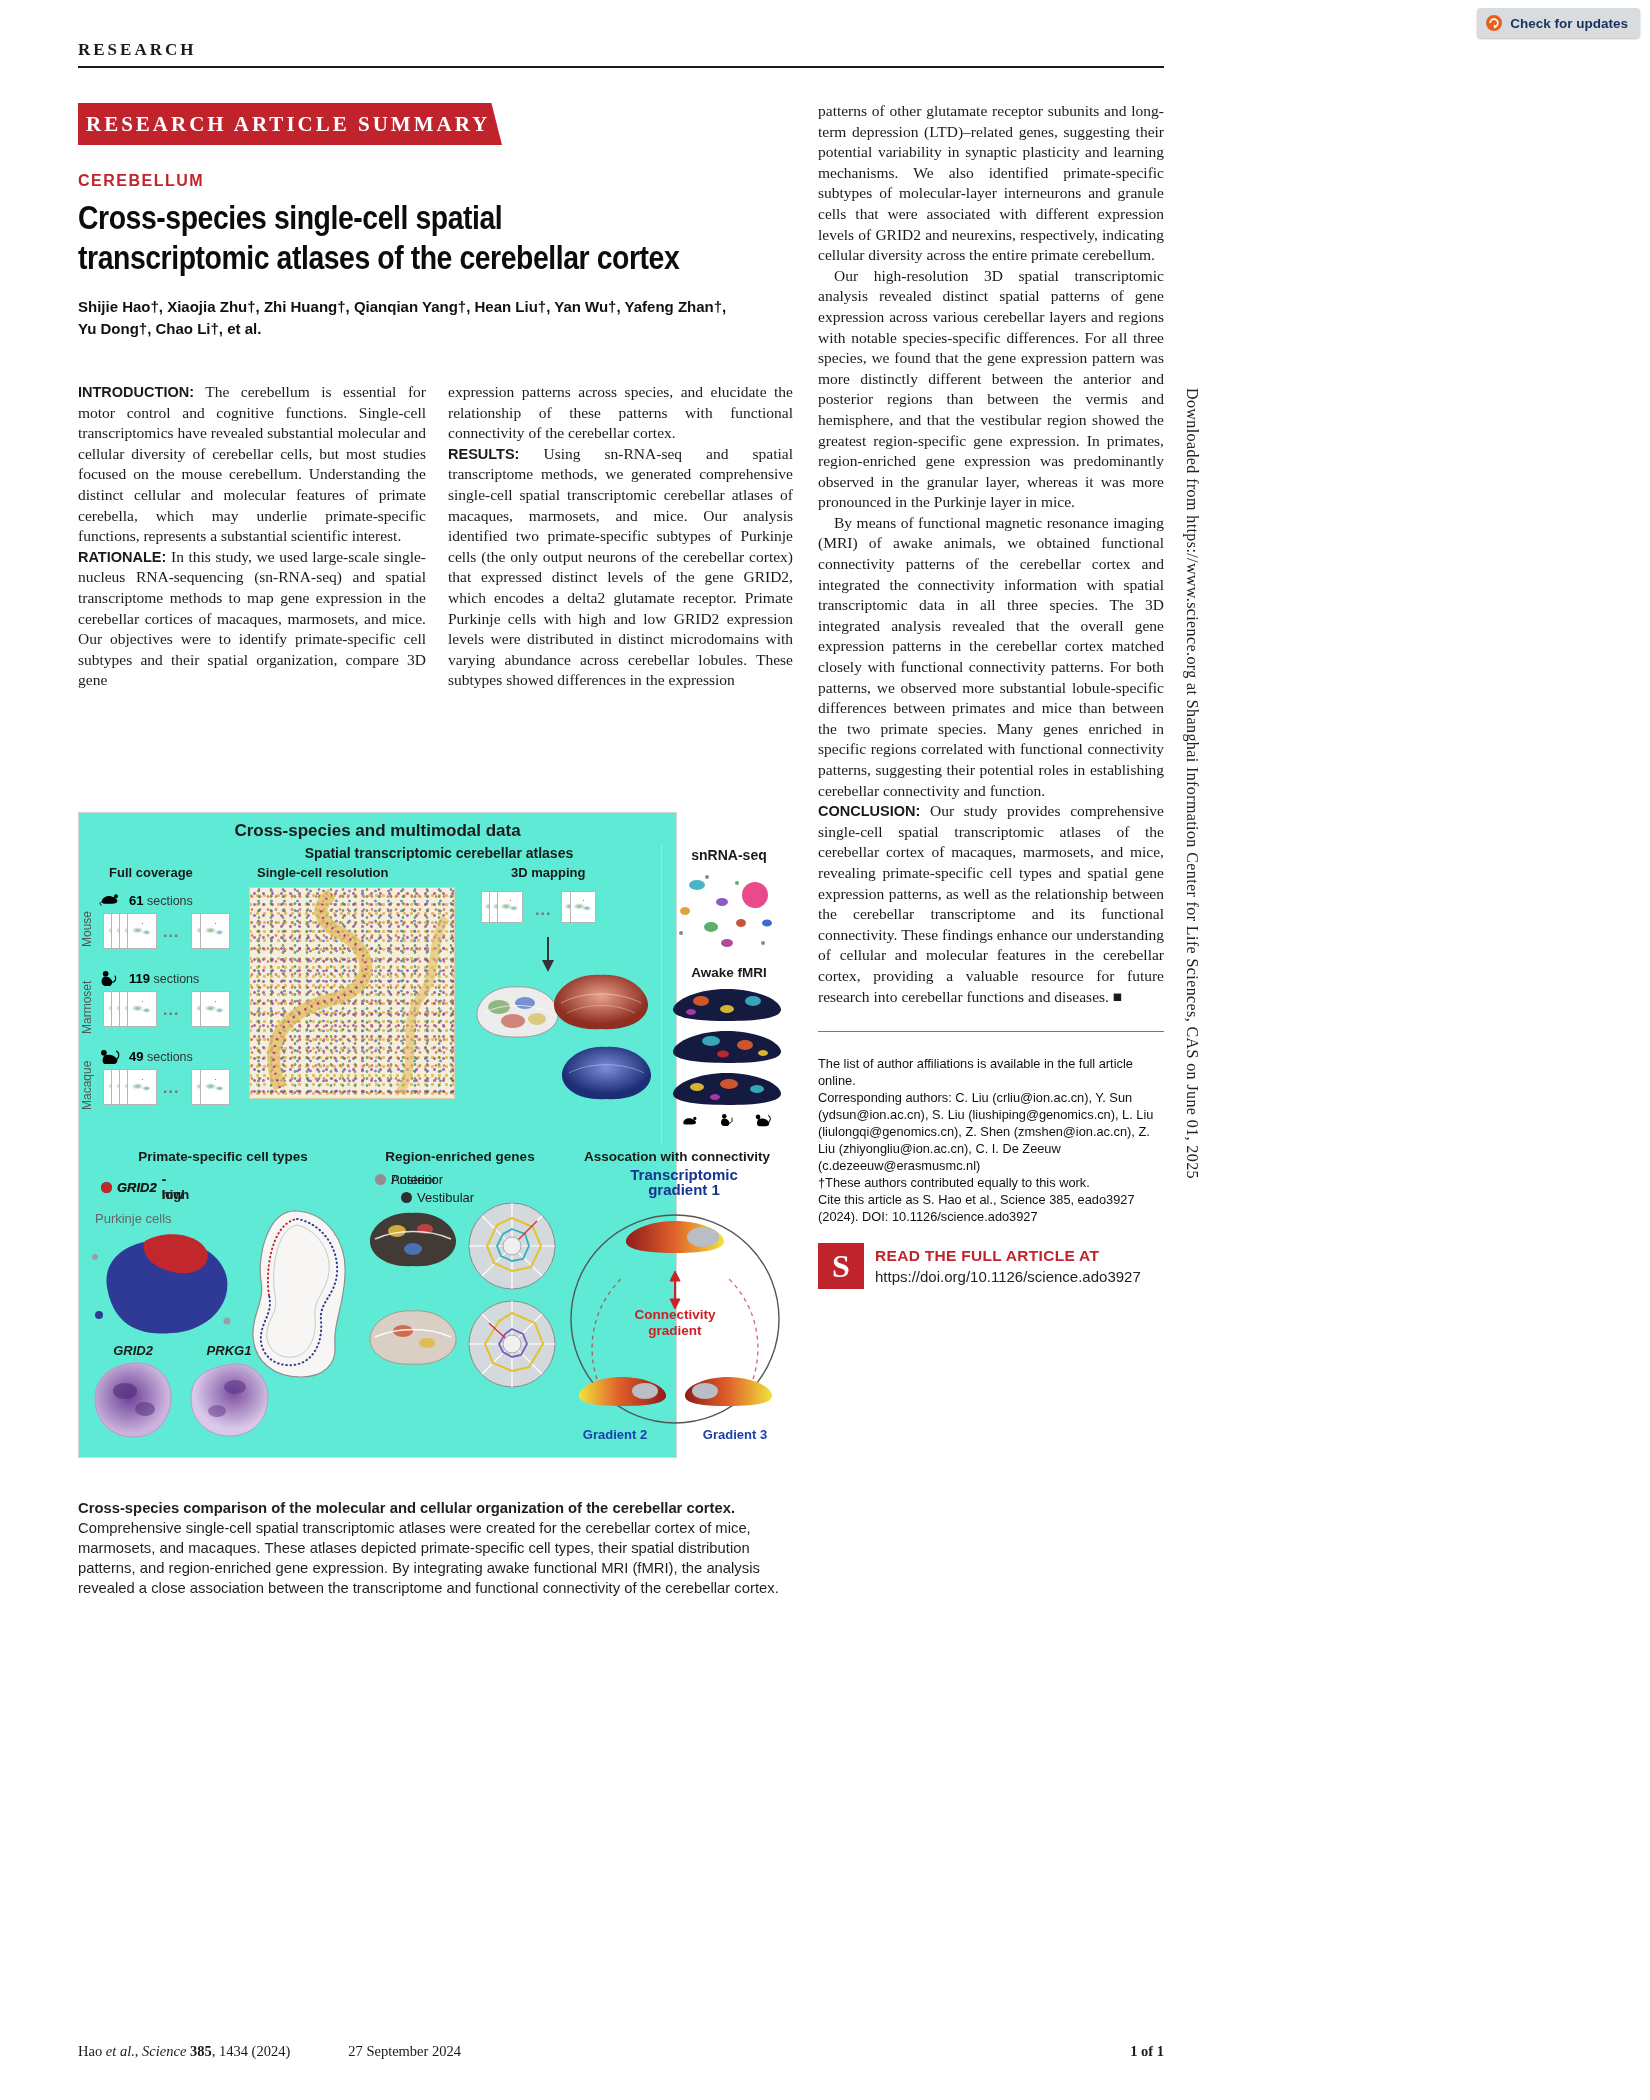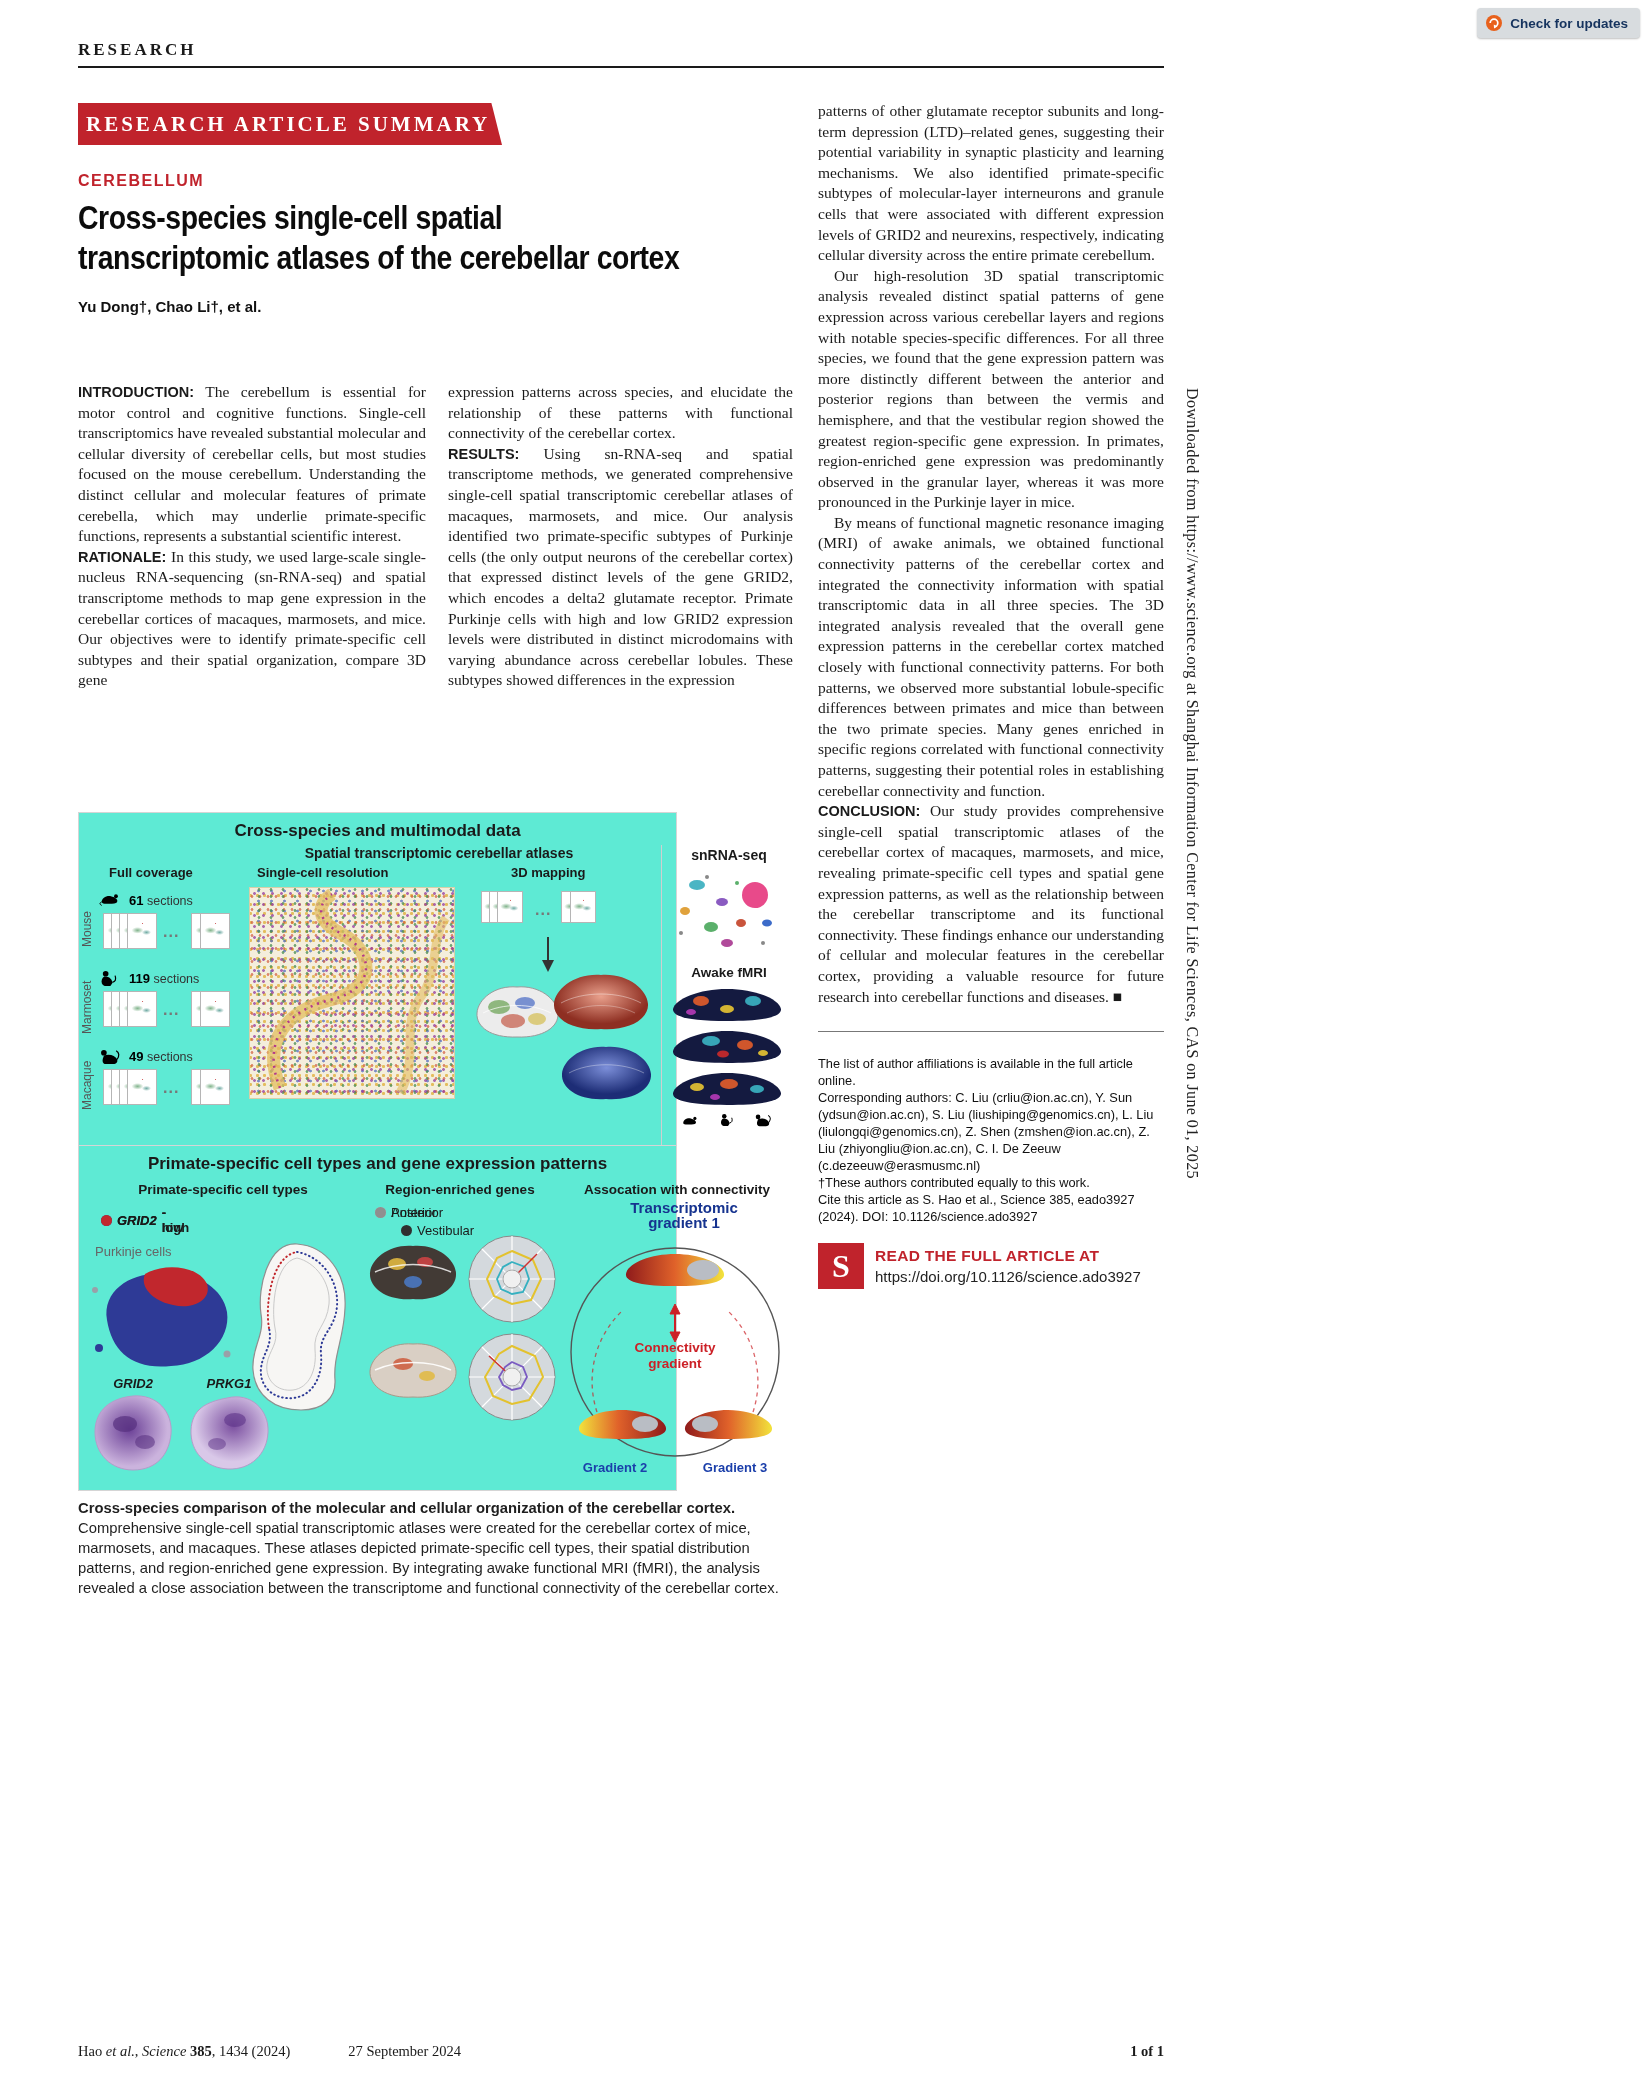--- a/index.html
+++ b/index.html
@@ -160,20 +160,21 @@
   <div class="head-rule"></div>
 
   <div class="download-note">Downloaded from https://www.science.org at Shanghai Information Center for Life Sciences, CAS on June 01, 2025</div>
 
   <div class="banner">
     <span>RESEARCH ARTICLE SUMMARY</span>
   </div>
   <div class="kicker">CEREBELLUM</div>
   <h1 class="title">Cross-species single-cell spatial transcriptomic atlases of the cerebellar cortex</h1>
   <div class="authors">
+    <div>Shijie Hao†, Xiaojia Zhu†, Zhi Huang†, Qianqian Yang†, Hean Liu†, Yan Wu†, Yafeng Zhan†,</div>
     <div>Yu Dong†, Chao Li†, et al.</div>
   </div>
 
   <div class="col col1">
     <p><span class="plabel">INTRODUCTION:</span> <span>The cerebellum is essential for motor control and cognitive functions. Single-cell transcriptomics have revealed substantial molecular and cellular diversity of cerebellar cells, but most studies focused on the mouse cerebellum. Understanding the distinct cellular and molecular features of primate cerebella, which may underlie primate-specific functions, represents a substantial scientific interest.</span></p>
     <p class="gap"><span class="plabel">RATIONALE:</span> <span>In this study, we used large-scale single-nucleus RNA-sequencing (sn-RNA-seq) and spatial transcriptome methods to map gene expression in the cerebellar cortices of macaques, marmosets, and mice. Our objectives were to identify primate-specific cell subtypes and their spatial organization, compare 3D gene</span></p>
   </div>
 
   <div class="col col2">
     <p>expression patterns across species, and elucidate the relationship of these patterns with functional connectivity of the cerebellar cortex.</p>
@@ -368,21 +369,20 @@
           <path d="M14 13q5-1 3-7" stroke="#000" fill="none" stroke-width="1.3"></path>
         </svg>
         <svg width="19" height="14" viewBox="0 0 24 18">
           <circle cx="5" cy="5" r="3" fill="#000"></circle>
           <path d="M5 8c6-2 12 0 14 4 1 3-1 5-4 5H7c-3 0-4-3-3-6z" fill="#000"></path>
           <path d="M19 12q4-6-1-9" stroke="#000" fill="none" stroke-width="1.3"></path>
         </svg>
       </div>
     </div>
 
-    <div class="fig-h second">Primate-specific cell types and gene expression patterns</div>
 
     <div class="panel2">
       <div class="p2h" style="left:10px;width:268px">Primate-specific cell types</div>
       <div class="p2h" style="left:292px;width:178px">Region-enriched genes</div>
       <div class="p2h" style="left:486px;width:224px">Assocation with connectivity</div>
 
       <div class="leg-group" style="left:22px;top:27px">
         <span class="leg bold">
           <span class="dot" style="background:#2e3a96"></span>
             <span class="gene">GRID2</span>

